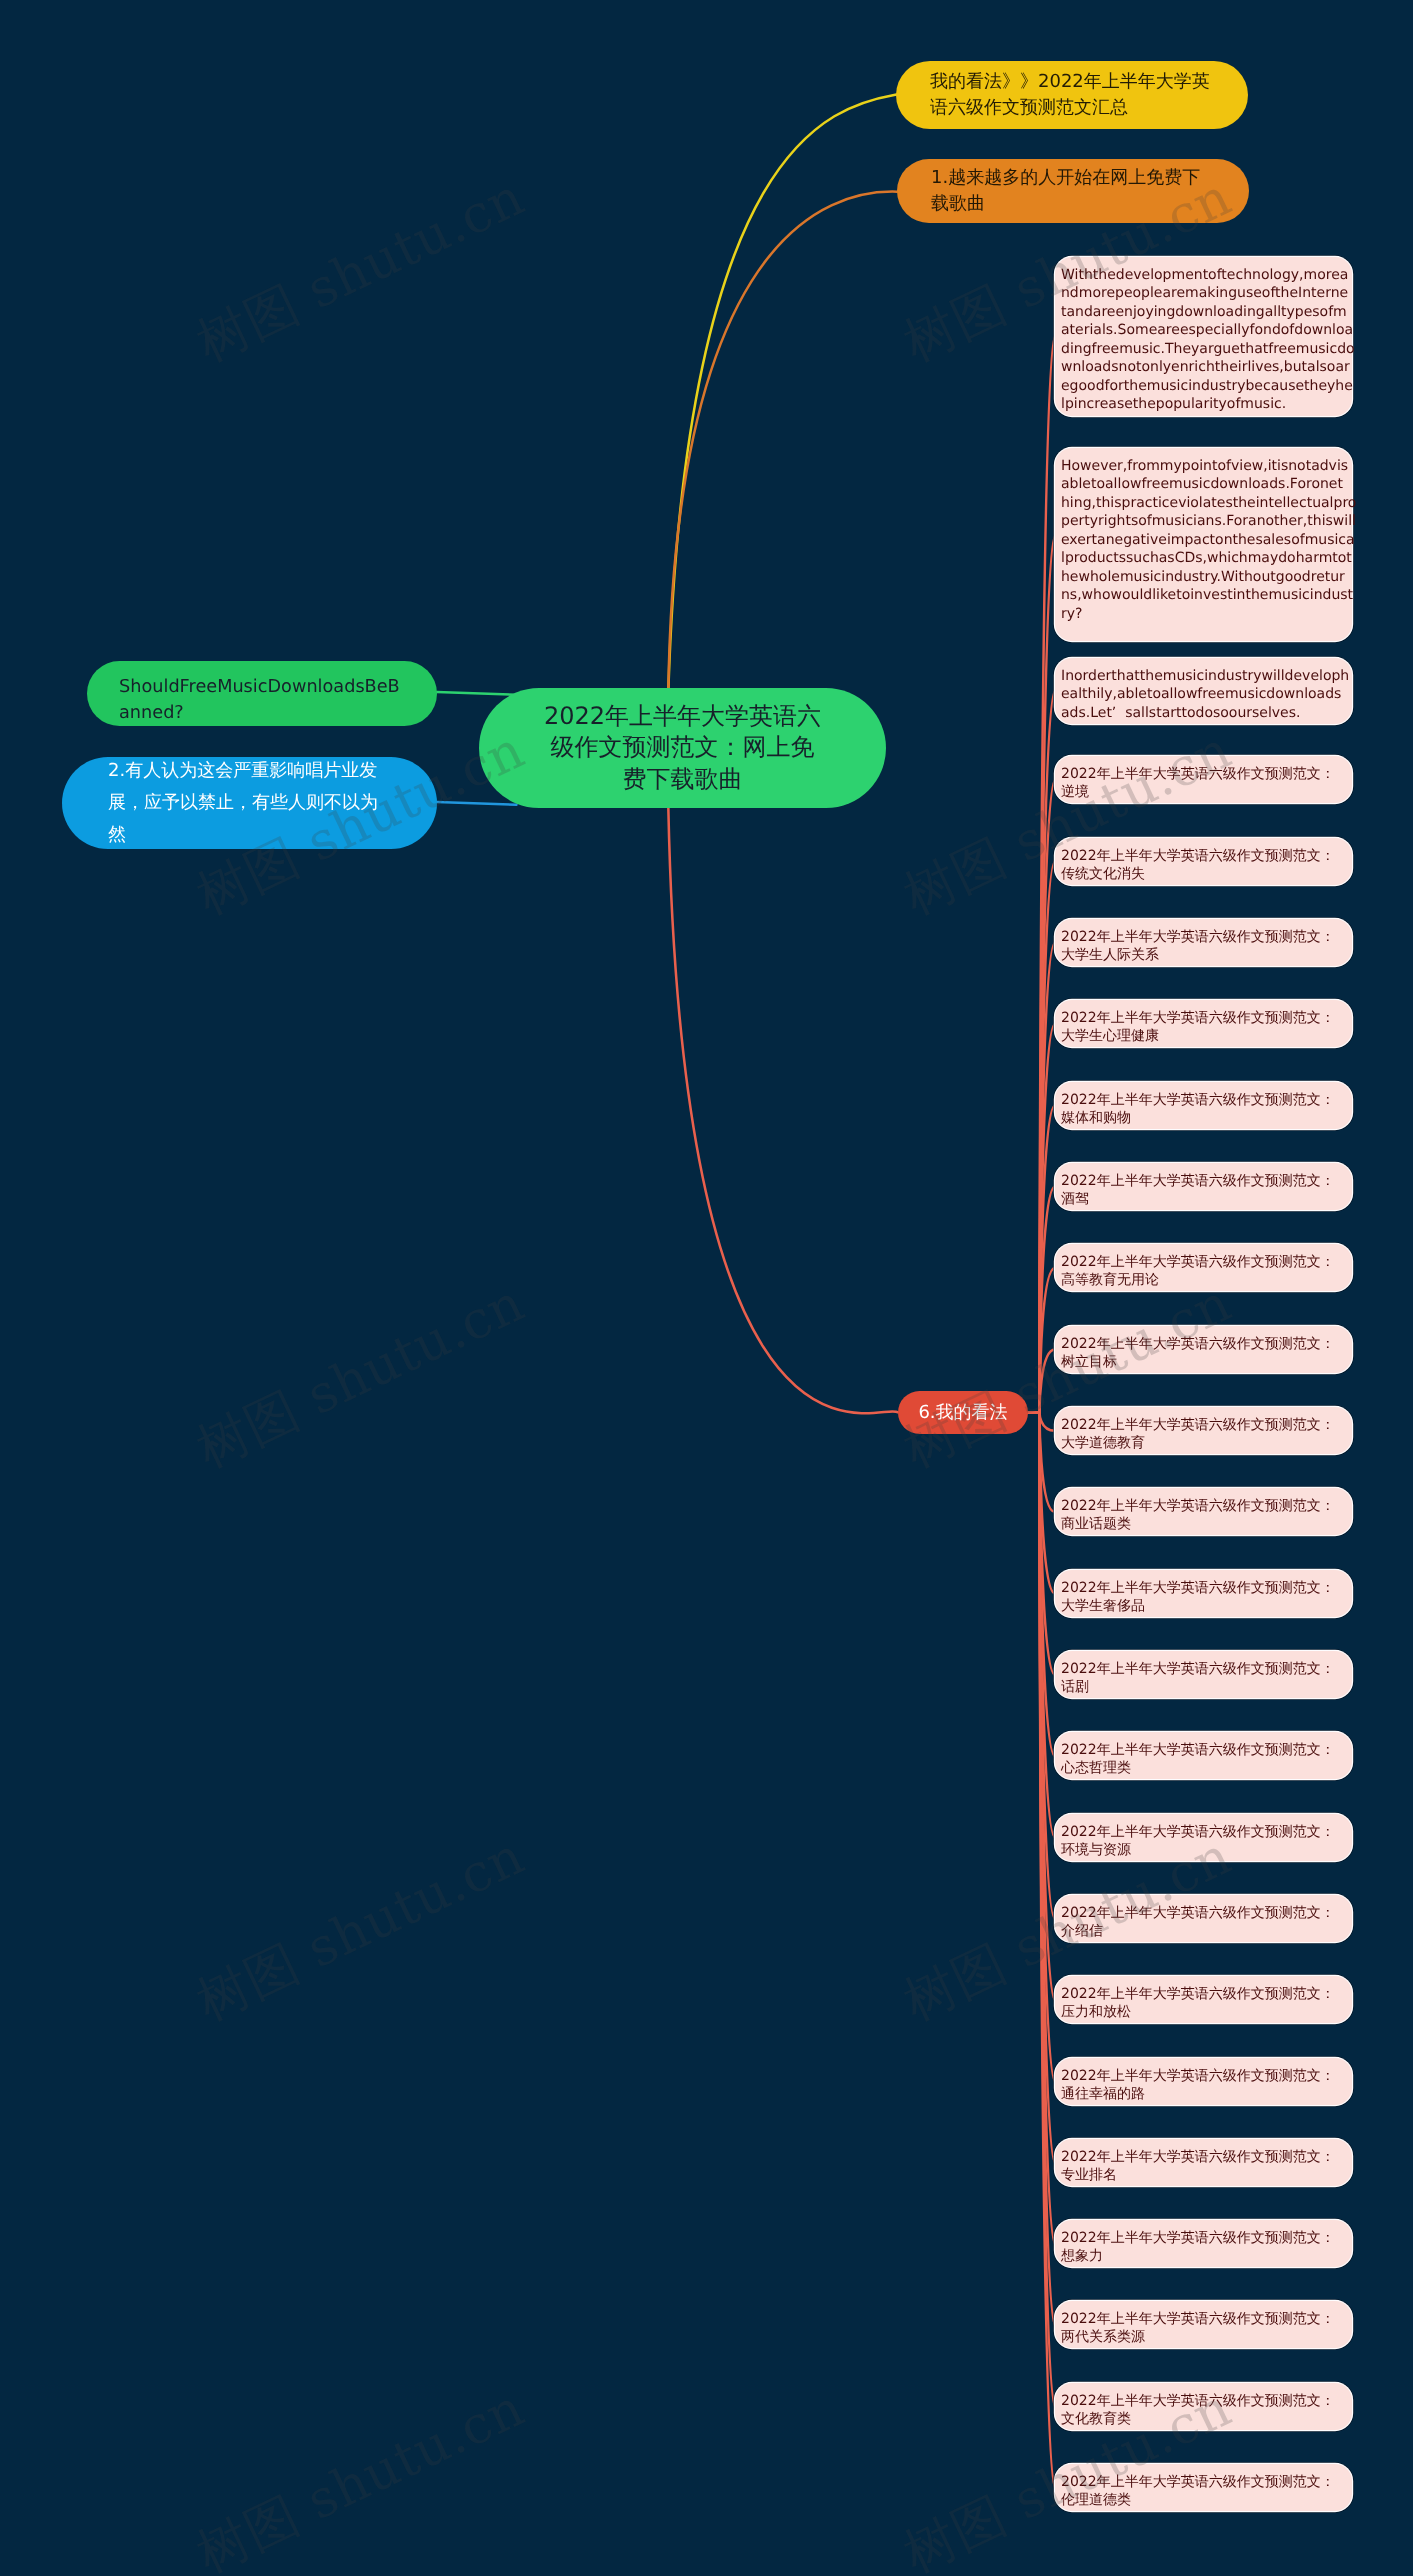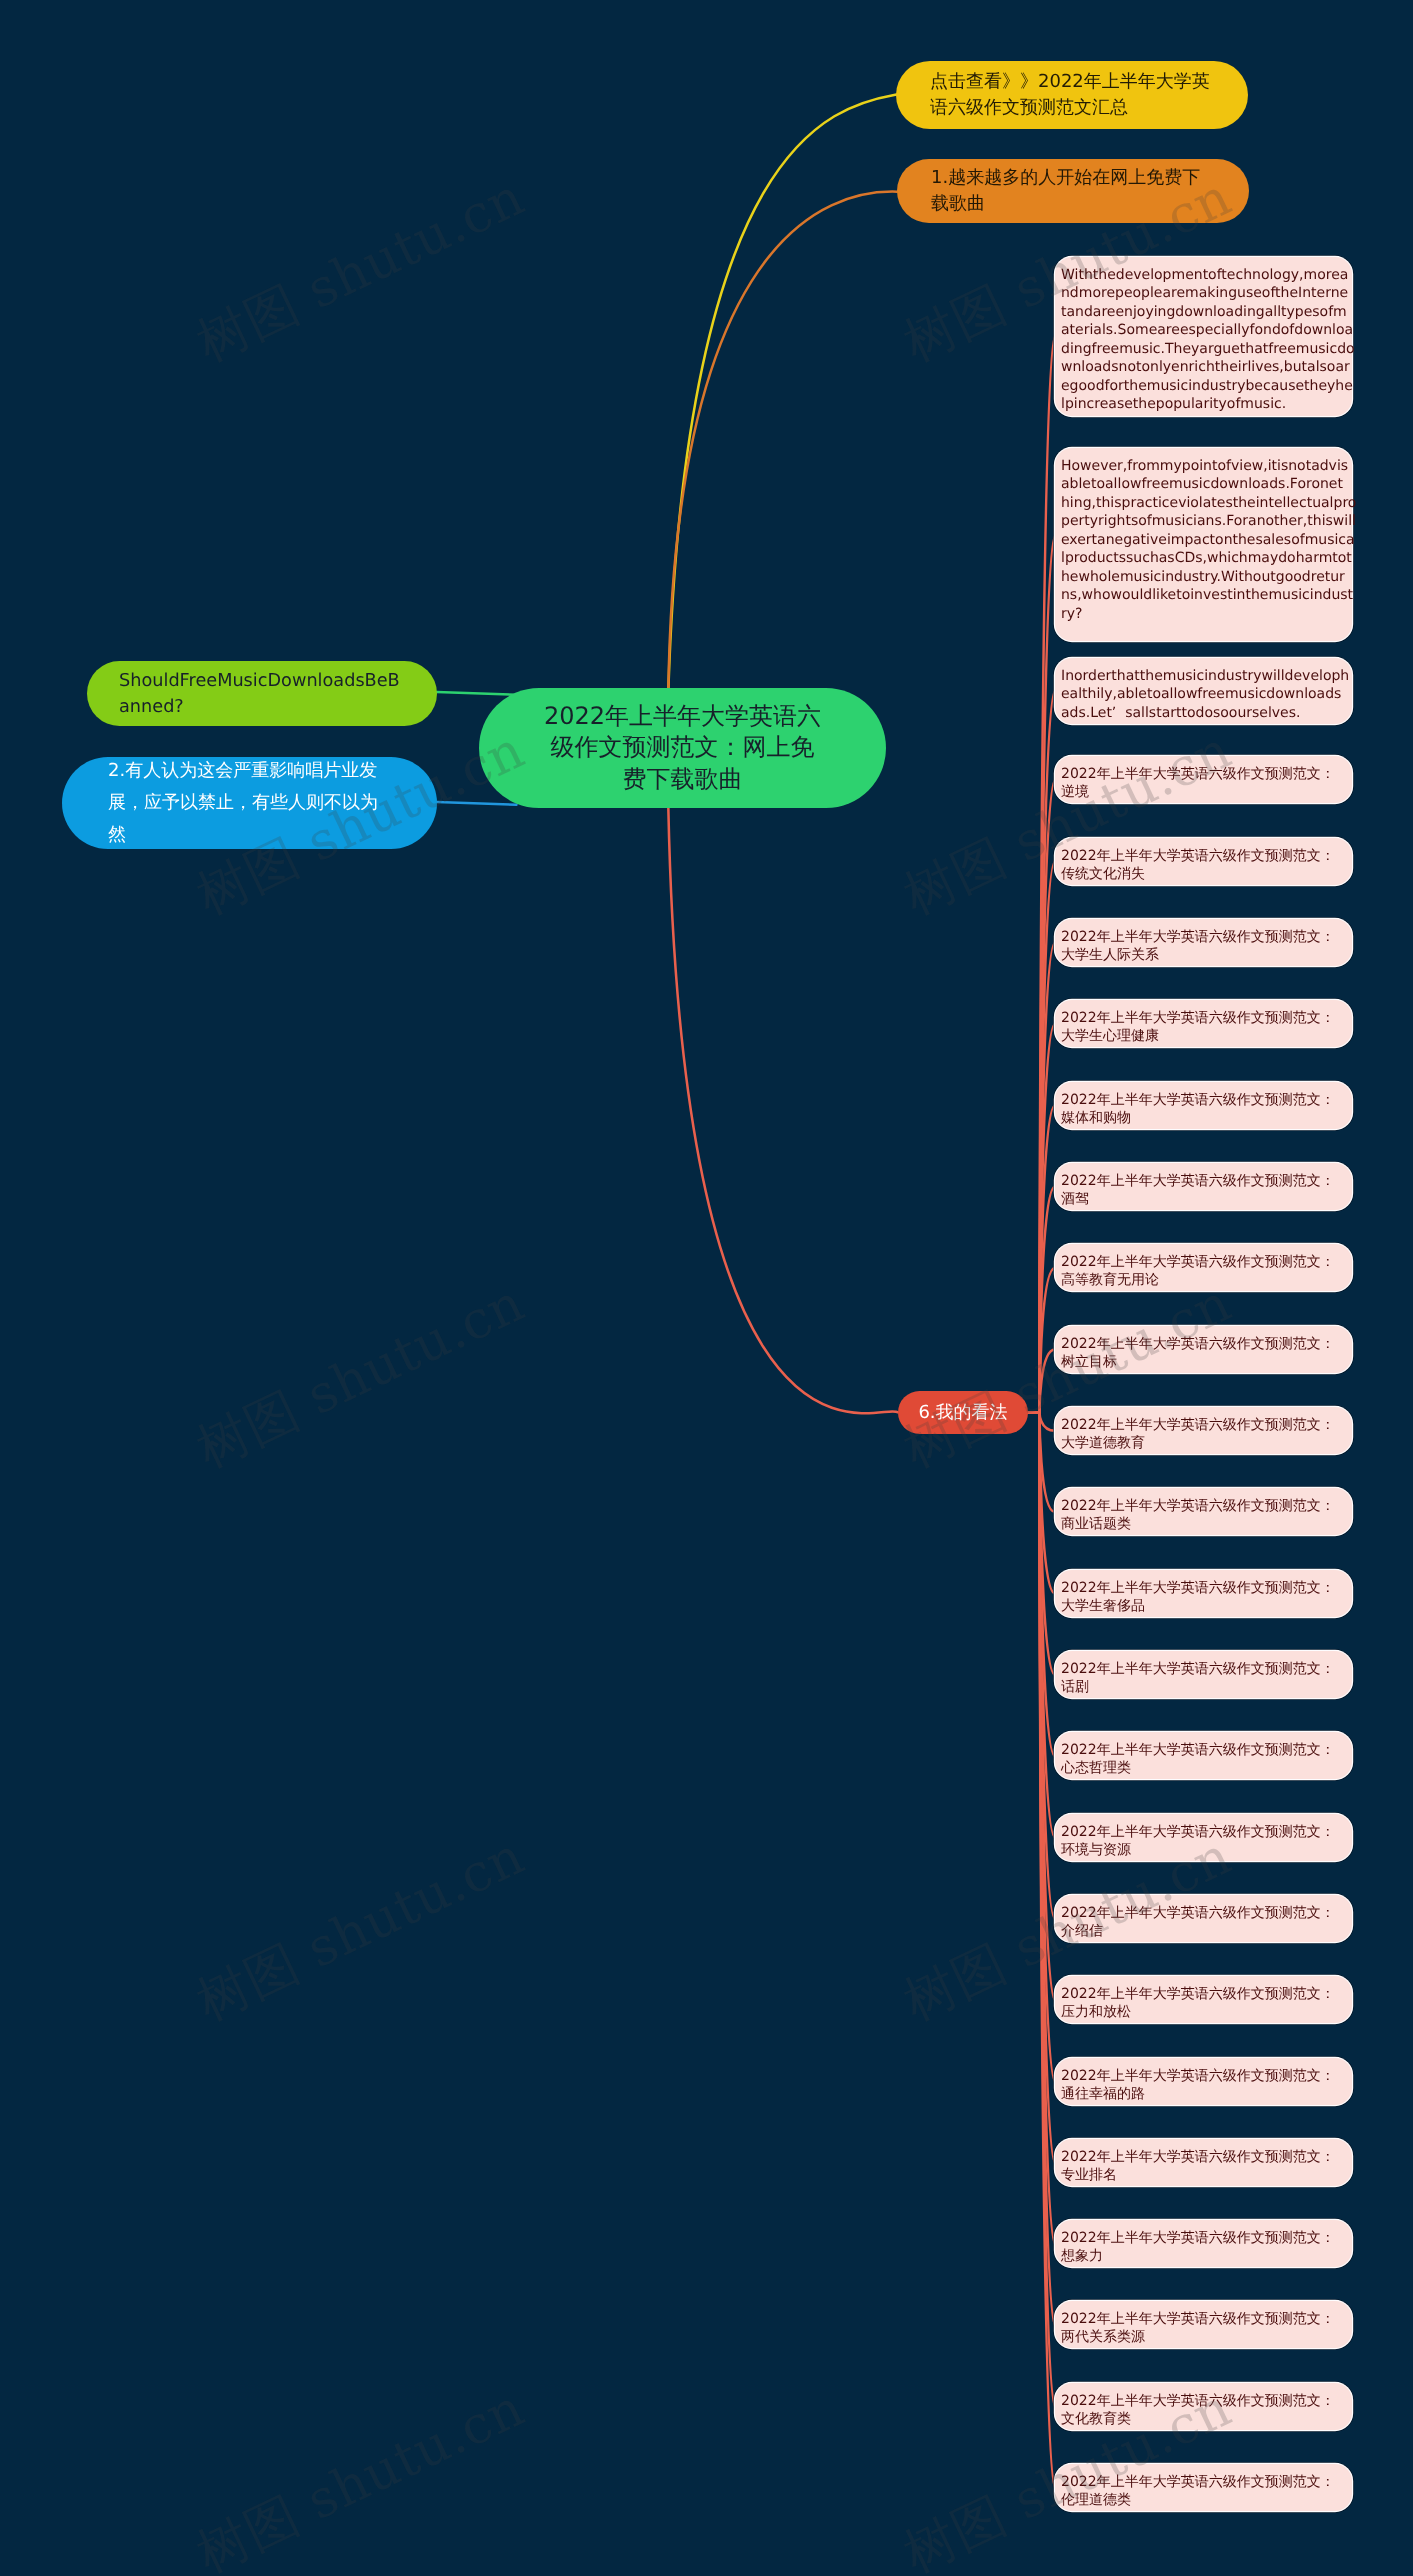--- a/index.html
+++ b/index.html
@@ -76,31 +76,31 @@
       <path d="M 1861 2557 L 1882 2557 C 1882 2557 1882 4210 1910 4210" fill="none" stroke="#e9604d" stroke-width="4.6" stroke-linecap="round"></path>
       <path d="M 1861 2557 L 1882 2557 C 1882 2557 1882 4357.3 1910 4357.3" fill="none" stroke="#e9604d" stroke-width="4.6" stroke-linecap="round"></path>
       <path d="M 1861 2557 L 1882 2557 C 1882 2557 1882 4504.5 1910 4504.5" fill="none" stroke="#e9604d" stroke-width="4.6" stroke-linecap="round"></path>
     </svg>
   <div id="nodes">
       <div class="node" style="left: 479px; top: 688px; width: 407px; height: 120px; background: rgb(45, 210, 111); color: rgb(23, 32, 42); padding-left: 0px; padding-right: 0px;">
         <div class="label" style="font-size: 24px; line-height: 31.5px; text-align: center;">2022年上半年大学英语六
 级作文预测范文：网上免
 费下载歌曲</div>
       </div>
-      <div class="node" style="left: 87px; top: 661px; width: 350px; height: 65px; background: #84cc16; color: rgb(23, 32, 42); padding-left: 32px; padding-right: 32px;">
+      <div class="node" style="left: 87px; top: 661px; width: 350px; height: 65px; background: #22c55e; color: rgb(23, 32, 42); padding-left: 32px; padding-right: 32px; align-items: flex-end;">
         <div class="label" style="font-size: 17.7px; line-height: 26px;">ShouldFreeMusicDownloadsBeB
 anned?</div>
       </div>
       <div class="node" style="left: 62px; top: 757px; width: 375px; height: 92px; background: rgb(12, 156, 224); color: rgb(255, 255, 255); padding-left: 46px; padding-right: 46px;">
         <div class="label" style="font-size: 18px; line-height: 32px;">2.有人认为这会严重影响唱片业发
 展，应予以禁止，有些人则不以为
 然</div>
       </div>
       <div class="node" style="left: 896px; top: 61px; width: 352px; height: 68px; background: rgb(240, 196, 15); color: rgb(35, 28, 5); padding-left: 34px; padding-right: 34px;">
-        <div class="label" style="font-size: 18px; line-height: 26px;">点击查看》》2022年上半年大学英
+        <div class="label" style="font-size: 18px; line-height: 26px;">我的看法》》2022年上半年大学英
 语六级作文预测范文汇总</div>
       </div>
       <div class="node" style="left: 897px; top: 159px; width: 352px; height: 64px; background: rgb(226, 131, 31); color: rgb(35, 24, 5); padding-left: 34px; padding-right: 34px;">
         <div class="label" style="font-size: 18px; line-height: 26px;">1.越来越多的人开始在网上免费下
 载歌曲</div>
       </div>
       <div class="node" style="left: 898px; top: 1391px; width: 130px; height: 43px; background: rgb(224, 74, 54); color: rgb(255, 255, 255); padding-left: 0px; padding-right: 0px;">
         <div class="label" style="font-size: 18px; line-height: 26px; text-align: center;">6.我的看法</div>
       </div>
       <div class="leaf" style="left: 1055px; top: 257px; width: 297px; height: 159px; background: rgb(251, 224, 220); color: rgb(74, 13, 13); font-size: 14px; line-height: 18.5px;">Withthedevelopmentoftechnology,morea

